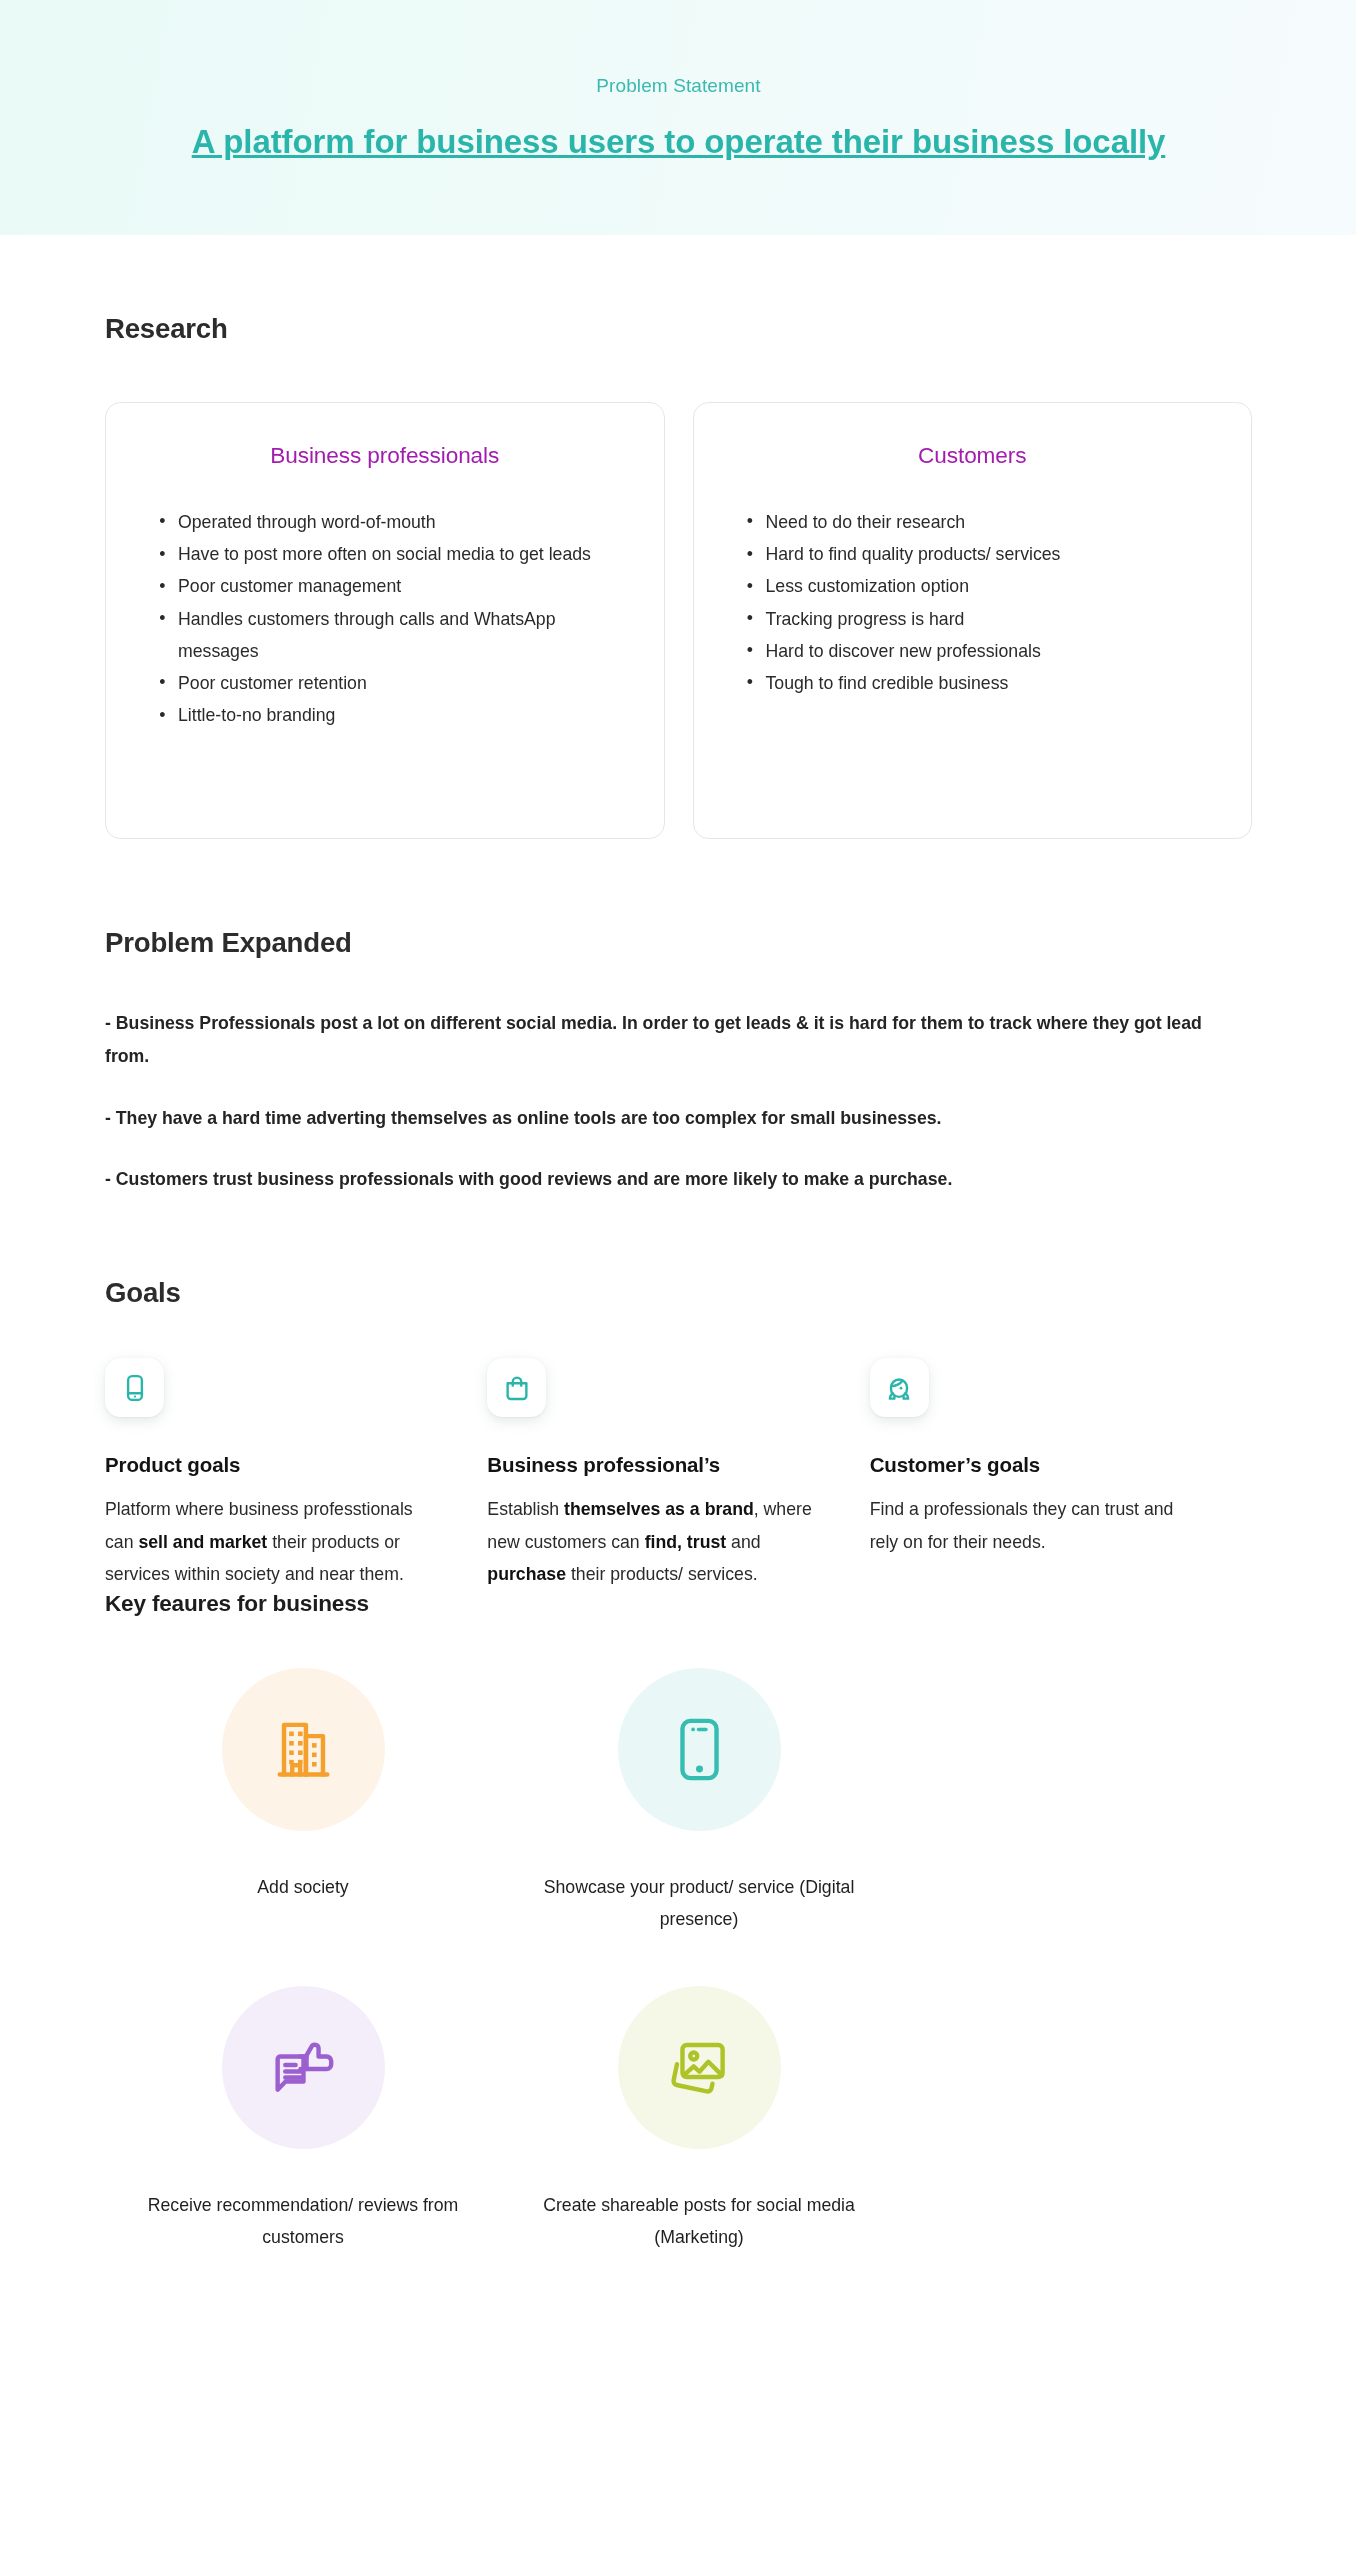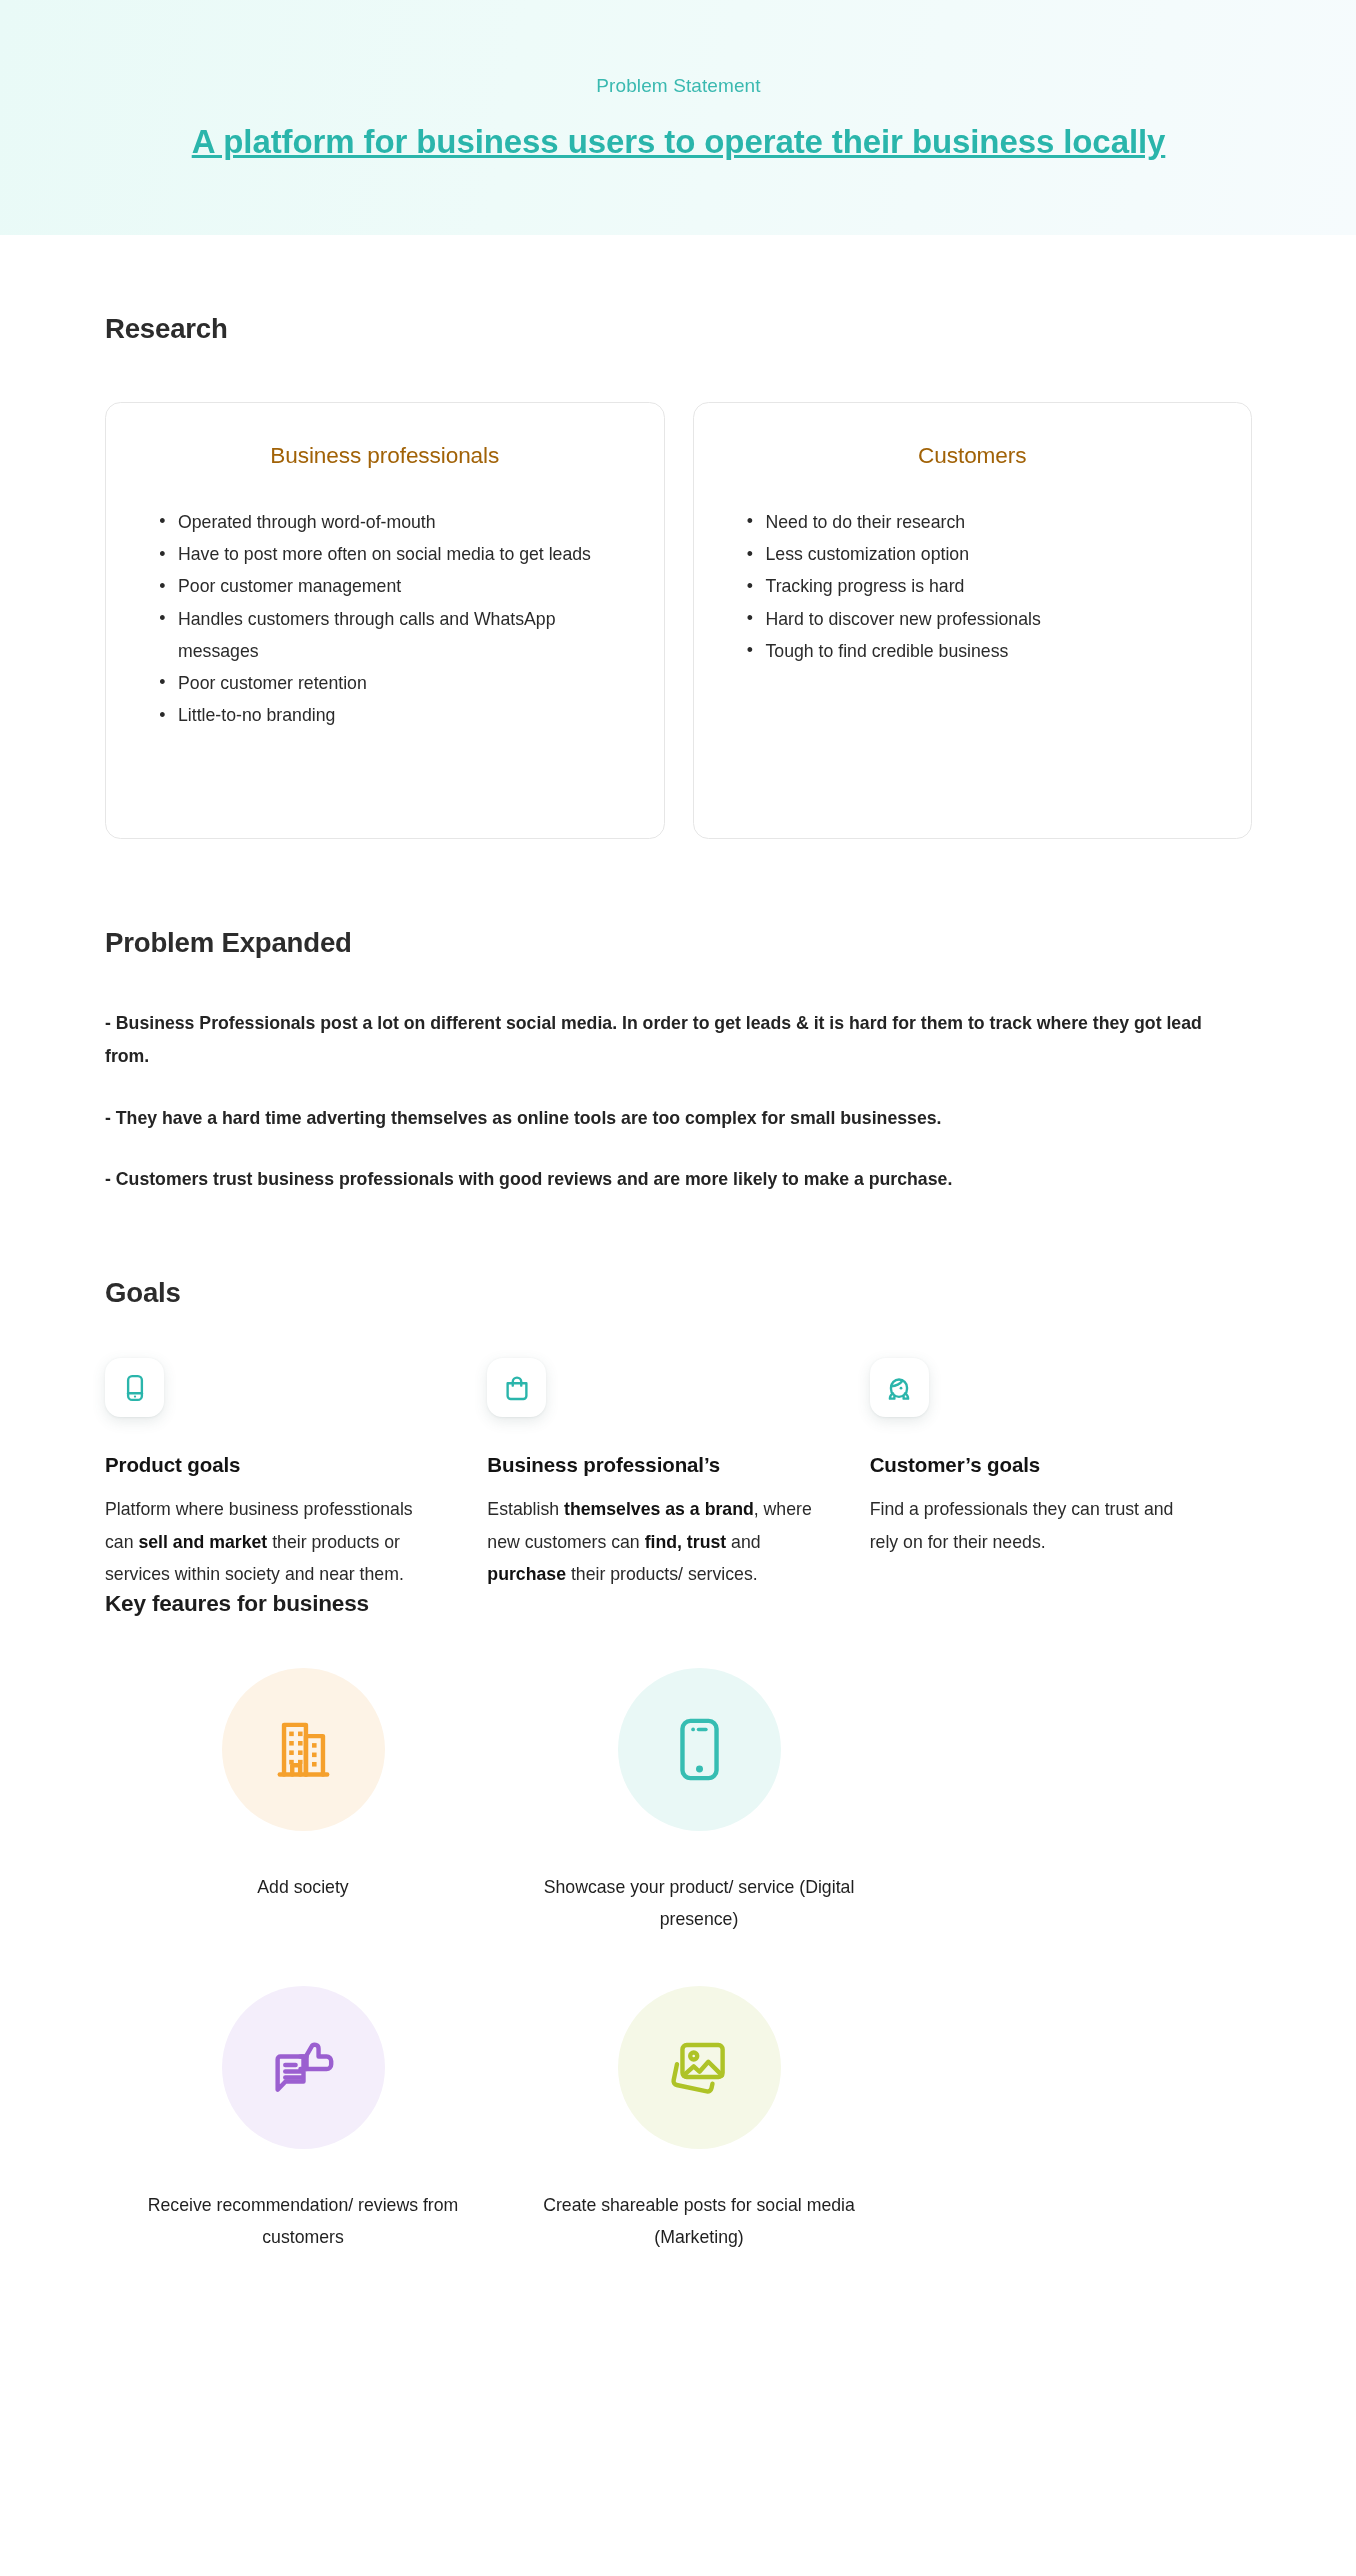--- a/index.html
+++ b/index.html
@@ -78,21 +78,21 @@
     min-height: 437px;
     background: #ffffff;
     border: 1.1px solid #e6e6e6;
     border-radius: 15.5px;
     padding: 40px 42px 28px 42px;
   }
   .rcard-title {
     text-align: center;
     font-size: 22.6px;
     font-weight: 500;
-    color: #a16207;
+    color: #a21caf;
     letter-spacing: -0.1px;
   }
   .rcard-list {
     margin-top: 37px;
     list-style: none;
   }
   .rcard-list li {
     position: relative;
     padding-left: 30px;
     font-size: 17.7px;
@@ -211,20 +211,21 @@
           <li>Handles customers through calls and WhatsApp messages</li>
           <li>Poor customer retention</li>
           <li>Little-to-no branding</li>
         </ul>
       </div>
 
       <div class="rcard">
         <div class="rcard-title">Customers</div>
         <ul class="rcard-list">
           <li>Need to do their research</li>
+          <li>Hard to find quality products/ services</li>
           <li>Less customization option</li>
           <li>Tracking progress is hard</li>
           <li>Hard to discover new professionals</li>
           <li>Tough to find credible business</li>
         </ul>
       </div>
 
     </div>
   </section>
 

